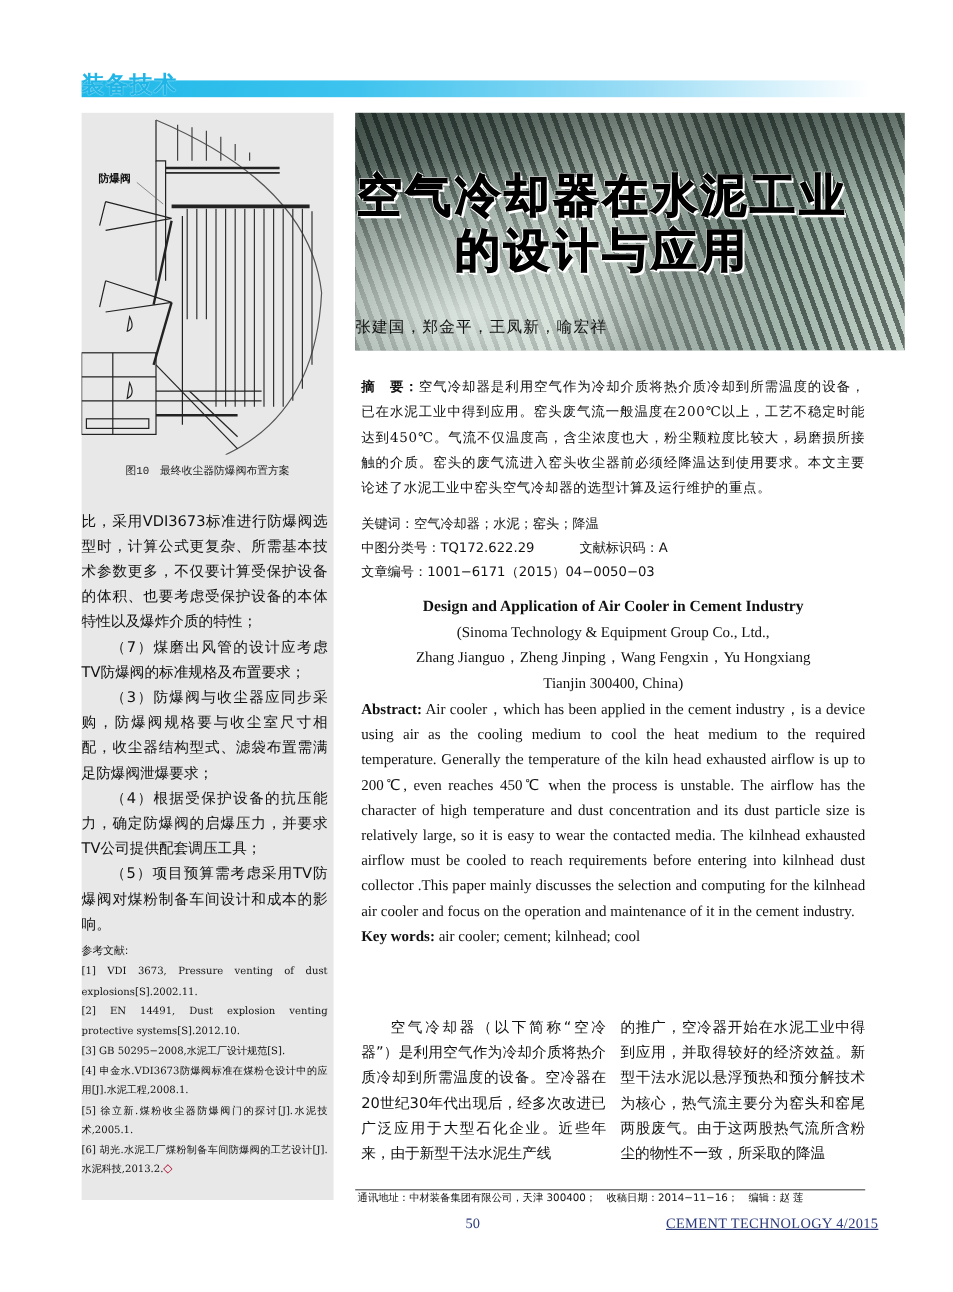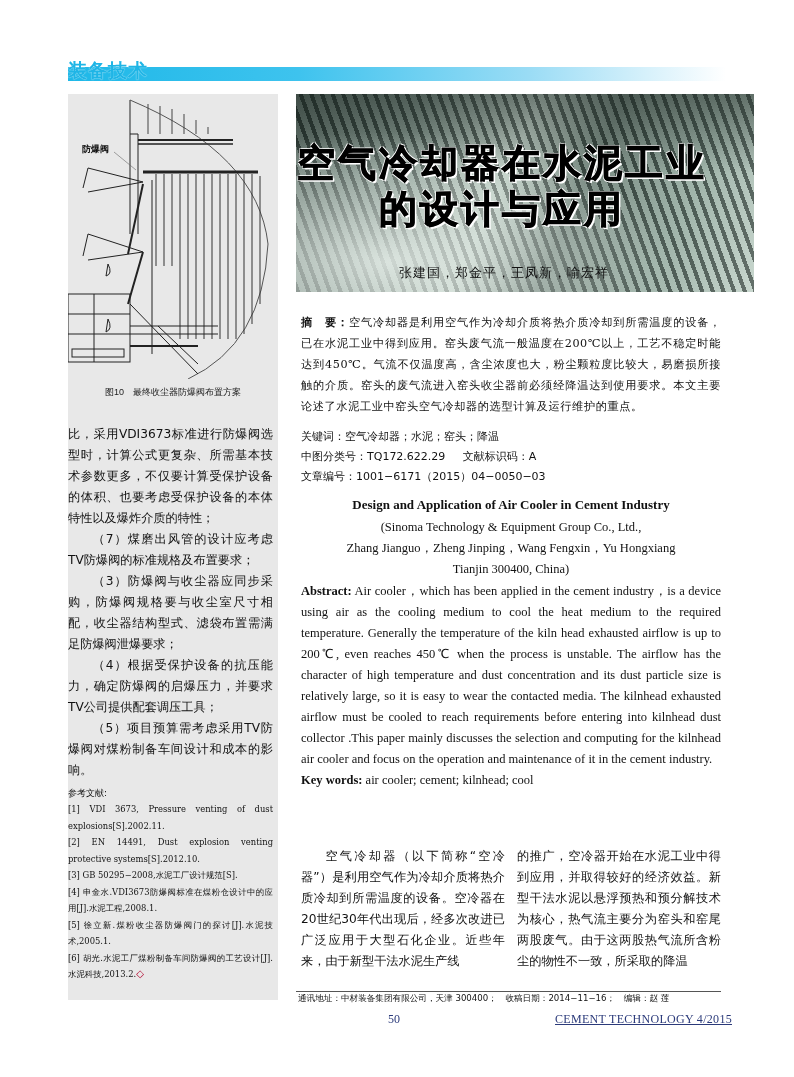--- a/index.html
+++ b/index.html
@@ -3,37 +3,37 @@
 <meta charset="utf-8">
 <style>
   html, body { margin:0; padding:0; background:#ffffff; }
   body { width:794px; height:1077px; position:relative; overflow:hidden; font-family:"DejaVu Serif", serif; color:#111; }
   .header-bar { position:absolute; left:68px; top:67px; width:658px; height:14px;
     background:linear-gradient(90deg,#1eb8e8 0%,#3ec3ee 35%,#9adcf5 70%,#ffffff 100%); }
   .header-title { position:absolute; left:68px; top:58px; font-family:Liberation Serif, serif; font-size:19px; font-weight:bold; color:#1fb5e6; letter-spacing:1px;
     text-shadow: 0 0 1px #fff; }
   .left-col { position:absolute; left:68px; top:94px; width:210px; height:906px; background:#e8e8e8; }
   .figure { position:absolute; left:0; top:0; width:210px; height:285px;text-align:right; }
-  .fig-caption { position:absolute; left:0; top:292px; width:210px; text-align:center; font-family:Liberation Sans, sans-serif; font-size:9px; color:#222; }
+  .fig-caption { position:absolute; left:0; top:292px; width:210px; text-align:center; font-family:Liberation Mono, monospace; font-size:9px; color:#222; }
   .left-text { position:absolute; left:0; top:330px; width:205px; font-family:"DejaVu Sans", sans-serif; font-size:12.2px; line-height:21px; color:#111; }
   .left-text p { margin:0; text-align:justify; }
   .left-text p.ind { text-indent:2em; }
   .refs-head { font-family:"DejaVu Sans", sans-serif; font-size:9px; margin-top:4px; line-height:16px; }
   .ref { font-family:"DejaVu Serif", serif; font-size:8.4px; line-height:16.5px; text-align:justify; }
   .end-mark { color:#b0002a; font-size:10px; }
   .banner { position:absolute; left:296px; top:94px; width:458px; height:198px; overflow:hidden;
     background: linear-gradient(115deg,#3a4a44 0%,#6d8078 25%,#b9c8bf 45%,#5c6e66 60%,#8ea49a 80%,#c6d4cc 100%); }
   .banner .stripes { position:absolute; inset:0;
     background: repeating-linear-gradient(70deg, rgba(20,30,26,0.55) 0px, rgba(20,30,26,0.55) 4px, rgba(210,225,215,0.25) 4px, rgba(210,225,215,0.25) 10px); }
   .banner .shade { position:absolute; inset:0; background:radial-gradient(ellipse at 20% 85%, rgba(230,238,233,0.85), rgba(230,238,233,0) 55%), linear-gradient(180deg, rgba(30,40,36,0.5) 0%, rgba(30,40,36,0) 40%); }
   .banner-title { position:absolute; left:1px; width:410px; text-align:center; font-family:"DejaVu Sans", sans-serif; font-weight:bold; font-size:38px; color:#000; letter-spacing:3px;
     -webkit-text-stroke:1px #000; text-shadow: 1px 1px 0 #fff, -1px -1px 0 #fff, 1px -1px 0 #fff, -1px 1px 0 #fff, 2px 2px 0 #fff; }
   .banner-title.l1 { top:44px; }
   .banner-title.l2 { top:90px; }
-  .banner-authors { position:absolute; left:0; width:416px; top:170px; text-align:center; font-family:"DejaVu Sans", sans-serif; font-size:13px; color:#111; letter-spacing:1px; }
+  .banner-authors { position:absolute; left:0; width:416px; top:170px; text-align:left; font-family:"DejaVu Sans", sans-serif; font-size:13px; color:#111; letter-spacing:1px; }
   .right { position:absolute; left:301px; width:420px; }
   .abs-cn { top:312px; font-family:"DejaVu Serif", serif; font-size:11.2px; line-height:21px; text-align:justify; letter-spacing:0.6px; }
   .abs-cn b, .meta b { font-family:"DejaVu Sans", sans-serif; }
   .meta { font-family:"DejaVu Sans", sans-serif; font-size:11px; line-height:20px; }
   .en-title { top:497px; text-align:center; font-family:"Liberation Serif", serif; font-weight:bold; font-size:13px; }
   .en-auth { top:517px; text-align:center; font-family:"Liberation Serif", serif; font-size:12.5px; line-height:21px; }
   .en-abs { top:581px; font-family:"Liberation Serif", serif; font-size:12.5px; line-height:21px; text-align:justify; }
   .en-abs b { font-weight:bold; }
   .body-col { top:846px; width:204px; font-family:"DejaVu Sans", sans-serif; font-size:12.2px; line-height:21px; text-align:justify; }
   .body-col.c2 { left:517px; }
@@ -132,21 +132,21 @@
 
 <div class="right abs-cn">
   <b>摘　要：</b><span>空气冷却器是利用空气作为冷却介质将热介质冷却到所需温度的设备，已在水泥工业中得到应用。窑头废气流一般温度在200℃以上，工艺不稳定时能达到450℃。气流不仅温度高，含尘浓度也大，粉尘颗粒度比较大，易磨损所接触的介质。窑头的废气流进入窑头收尘器前必须经降温达到使用要求。本文主要论述了水泥工业中窑头空气冷却器的选型计算及运行维护的重点。</span>
 </div>
 
 <div class="right meta" style="top:427px;">
   <span>关键词：</span><span>空气冷却器；水泥；窑头；降温</span>
 </div>
 <div class="right meta" style="top:447px;">
   <span>中图分类号：</span><span>TQ172.622.29</span>
-  <span style="margin-left:14px;">文献标识码：</span><span>A</span>
+  <span style="margin-left:34px;">文献标识码：</span><span>A</span>
 </div>
 <div class="right meta" style="top:467px;">
   <span>文章编号：</span><span>1001−6171（2015）04−0050−03</span>
 </div>
 
 <div class="right en-title">Design and Application of Air Cooler in Cement Industry</div>
 <div class="right en-auth">
   <div>(Sinoma Technology &amp; Equipment Group Co., Ltd.,</div>
   <div>Zhang Jianguo，Zheng Jinping，Wang Fengxin，Yu Hongxiang</div>
   <div>Tianjin 300400, China)</div>

